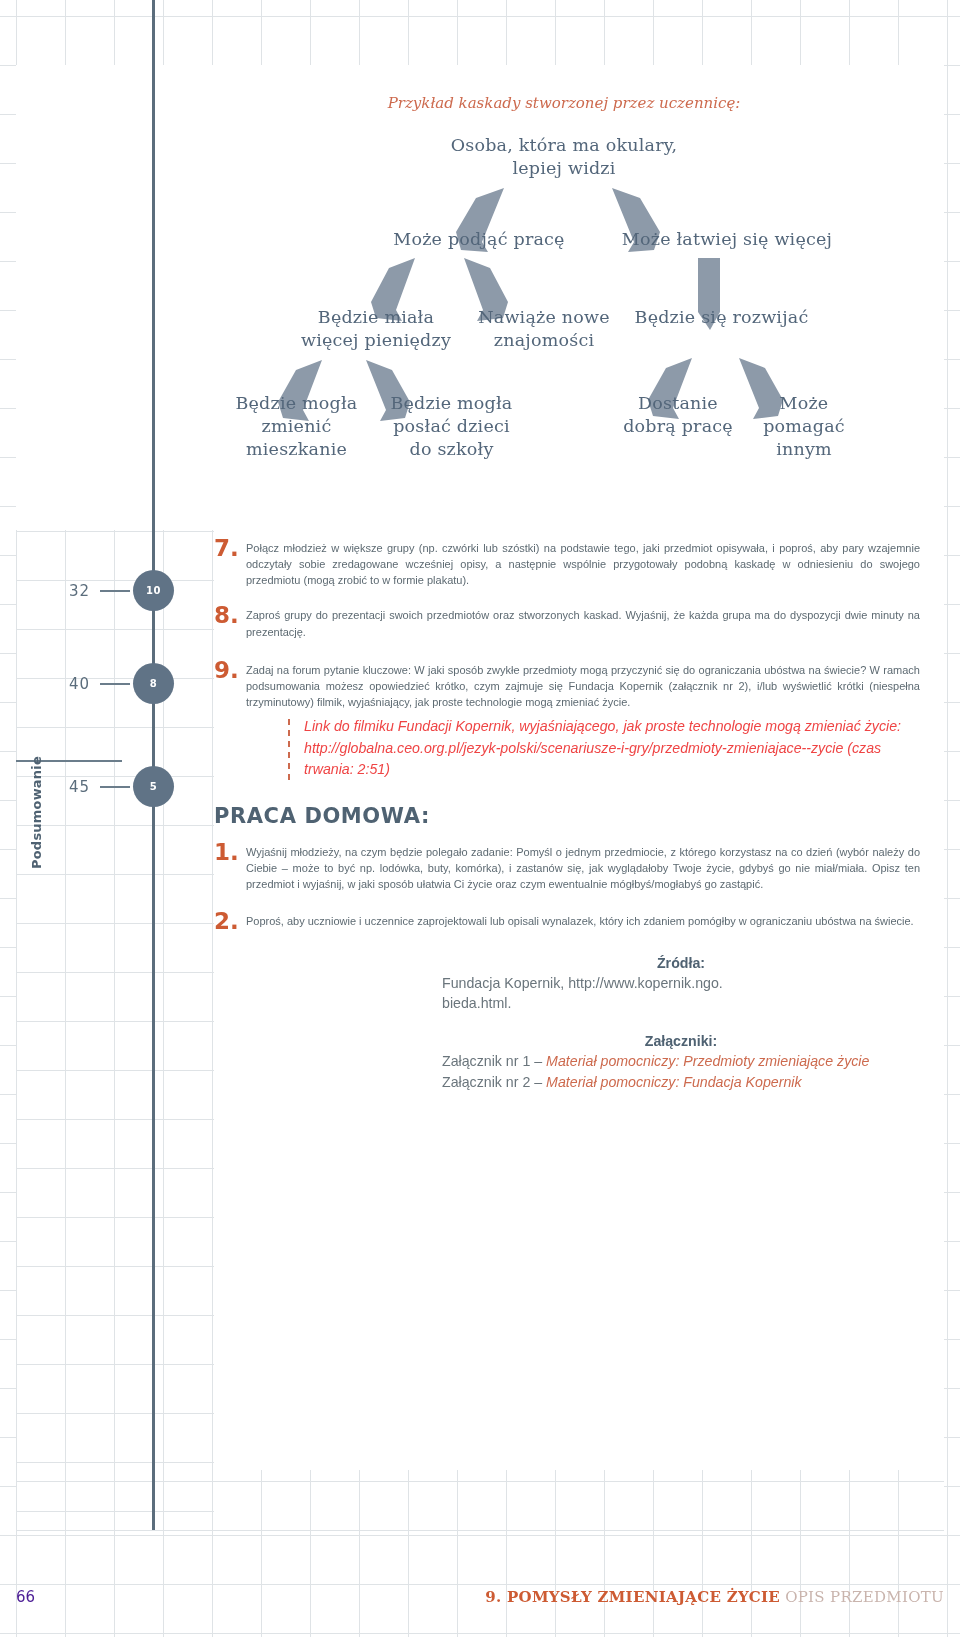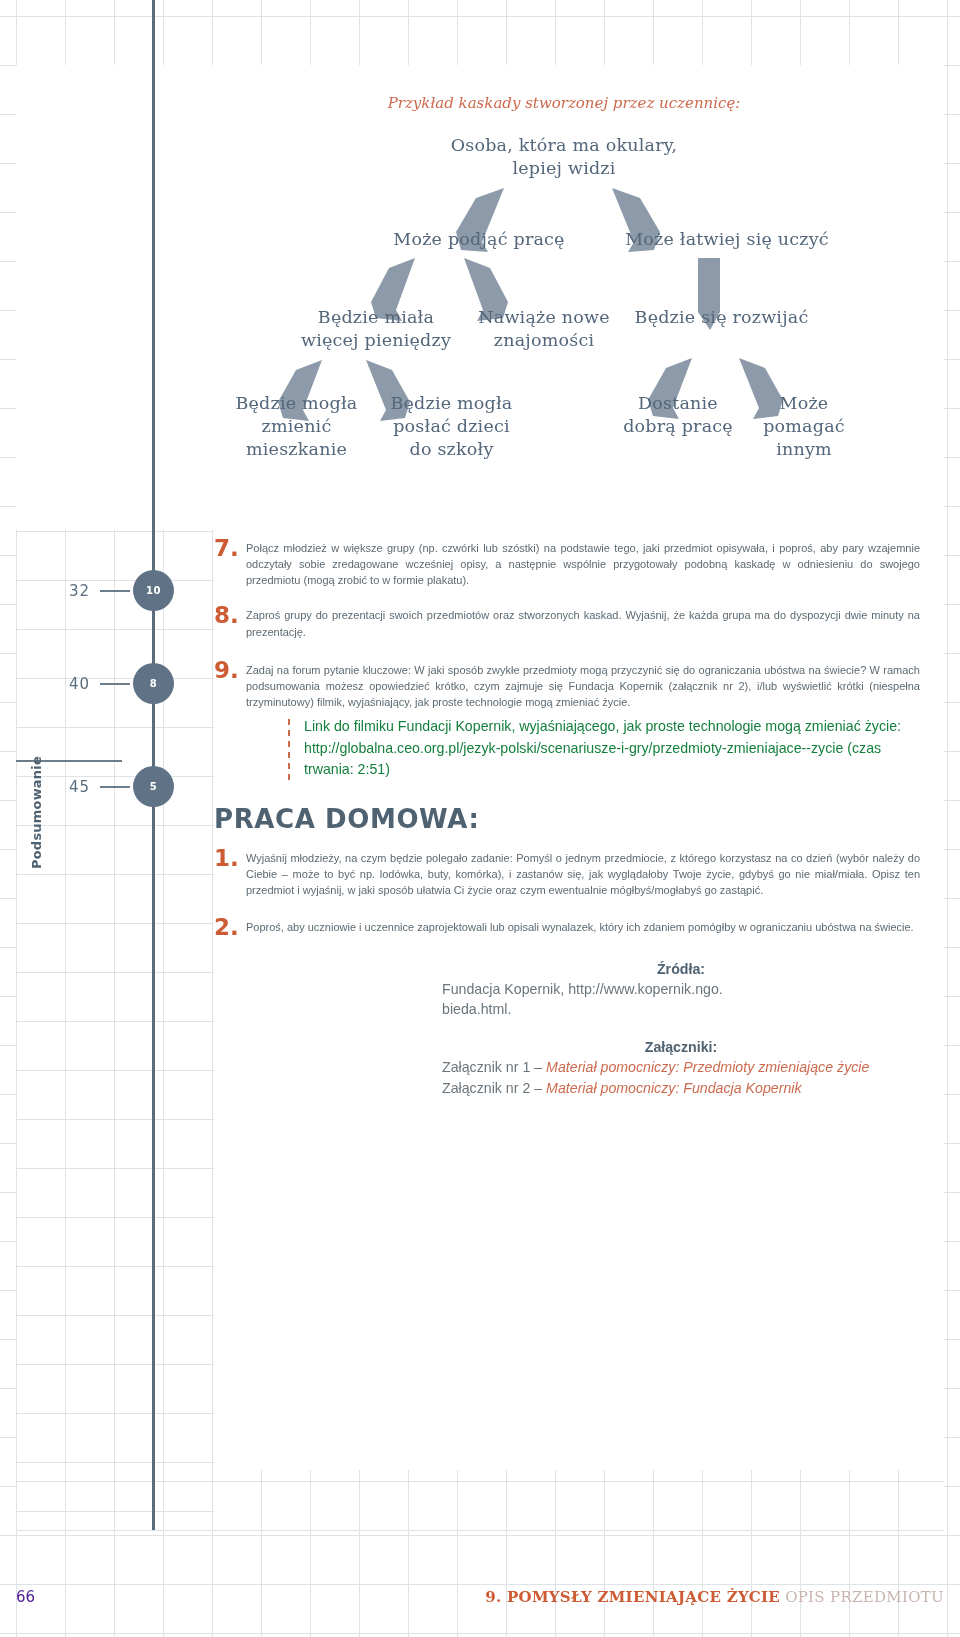--- a/index.html
+++ b/index.html
@@ -103,26 +103,26 @@
   
   #link-note{
     position:relative;margin:6px 0 0 74px;width:612px;
     padding-left:16px;
   }
   #link-note-bar{
     position:absolute;left:0;top:3px;width:2px;height:66px;
     background:repeating-linear-gradient(to bottom,#cd6a4e 0 6px,transparent 6px 11px);
   }
   #link-note-text{
-    color:#15803d;font-size:14.2px;line-height:1.5;
+    color:#ef4444;font-style:italic;font-size:14.2px;line-height:1.5;
     font-family:"Liberation Sans", sans-serif;
   }
 
   #praca-heading{
-    color:#4f6272;font-weight:bold;font-size:26px;letter-spacing:.6px;
+    color:#4f6272;font-weight:bold;font-size:21px;letter-spacing:.6px;
     font-family:"DejaVu Sans", sans-serif;
     margin:24px 0 16px 0;
   }
 
   
   #sources{
     position:relative;margin:26px 0 0 228px;width:478px;
   }
   .src-h{
     color:#4f6272;font-weight:bold;font-size:14.2px;margin-bottom:2px;
@@ -198,21 +198,21 @@
 
       <polygon points="452,288 478,278 459,328 465,339 439,336 434,320"></polygon>
 
       <polygon points="525,278 551,288 569,320 564,336 539,339 545,328"></polygon>
     </g>
   </svg>
 
   <div class="casc-node" style="left:150px;top:54px;width:400px;">Osoba, która ma okulary,<br>lepiej widzi</div>
 
   <div class="casc-node" style="left:150px;top:148px;width:230px;">Może podjąć pracę</div>
-  <div class="casc-node" style="left:388px;top:148px;width:250px;">Może łatwiej się uczyć</div>
+  <div class="casc-node" style="left:388px;top:148px;width:250px;">Może łatwiej się więcej</div>
 
   <div class="casc-node" style="left:62px;top:226px;width:200px;">Będzie miała<br>więcej pieniędzy</div>
   <div class="casc-node" style="left:240px;top:226px;width:180px;">Nawiąże nowe<br>znajomości</div>
   <div class="casc-node" style="left:400px;top:226px;width:215px;">Będzie się rozwijać</div>
 
   <div class="casc-node" style="left:-5px;top:312px;width:175px;">Będzie mogła<br>zmienić<br>mieszkanie</div>
   <div class="casc-node" style="left:150px;top:312px;width:175px;">Będzie mogła<br>posłać dzieci<br>do szkoły</div>
   <div class="casc-node" style="left:378px;top:312px;width:172px;">Dostanie<br>dobrą pracę</div>
   <div class="casc-node" style="left:520px;top:312px;width:140px;">Może<br>pomagać<br>innym</div>
 </div>

